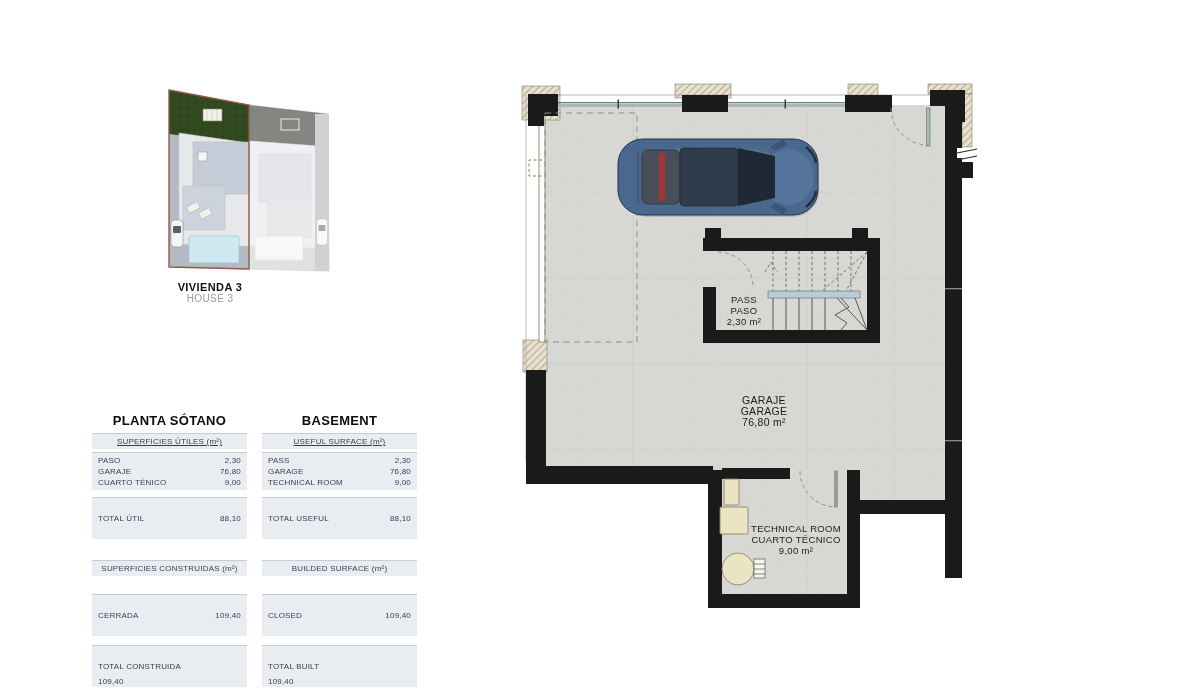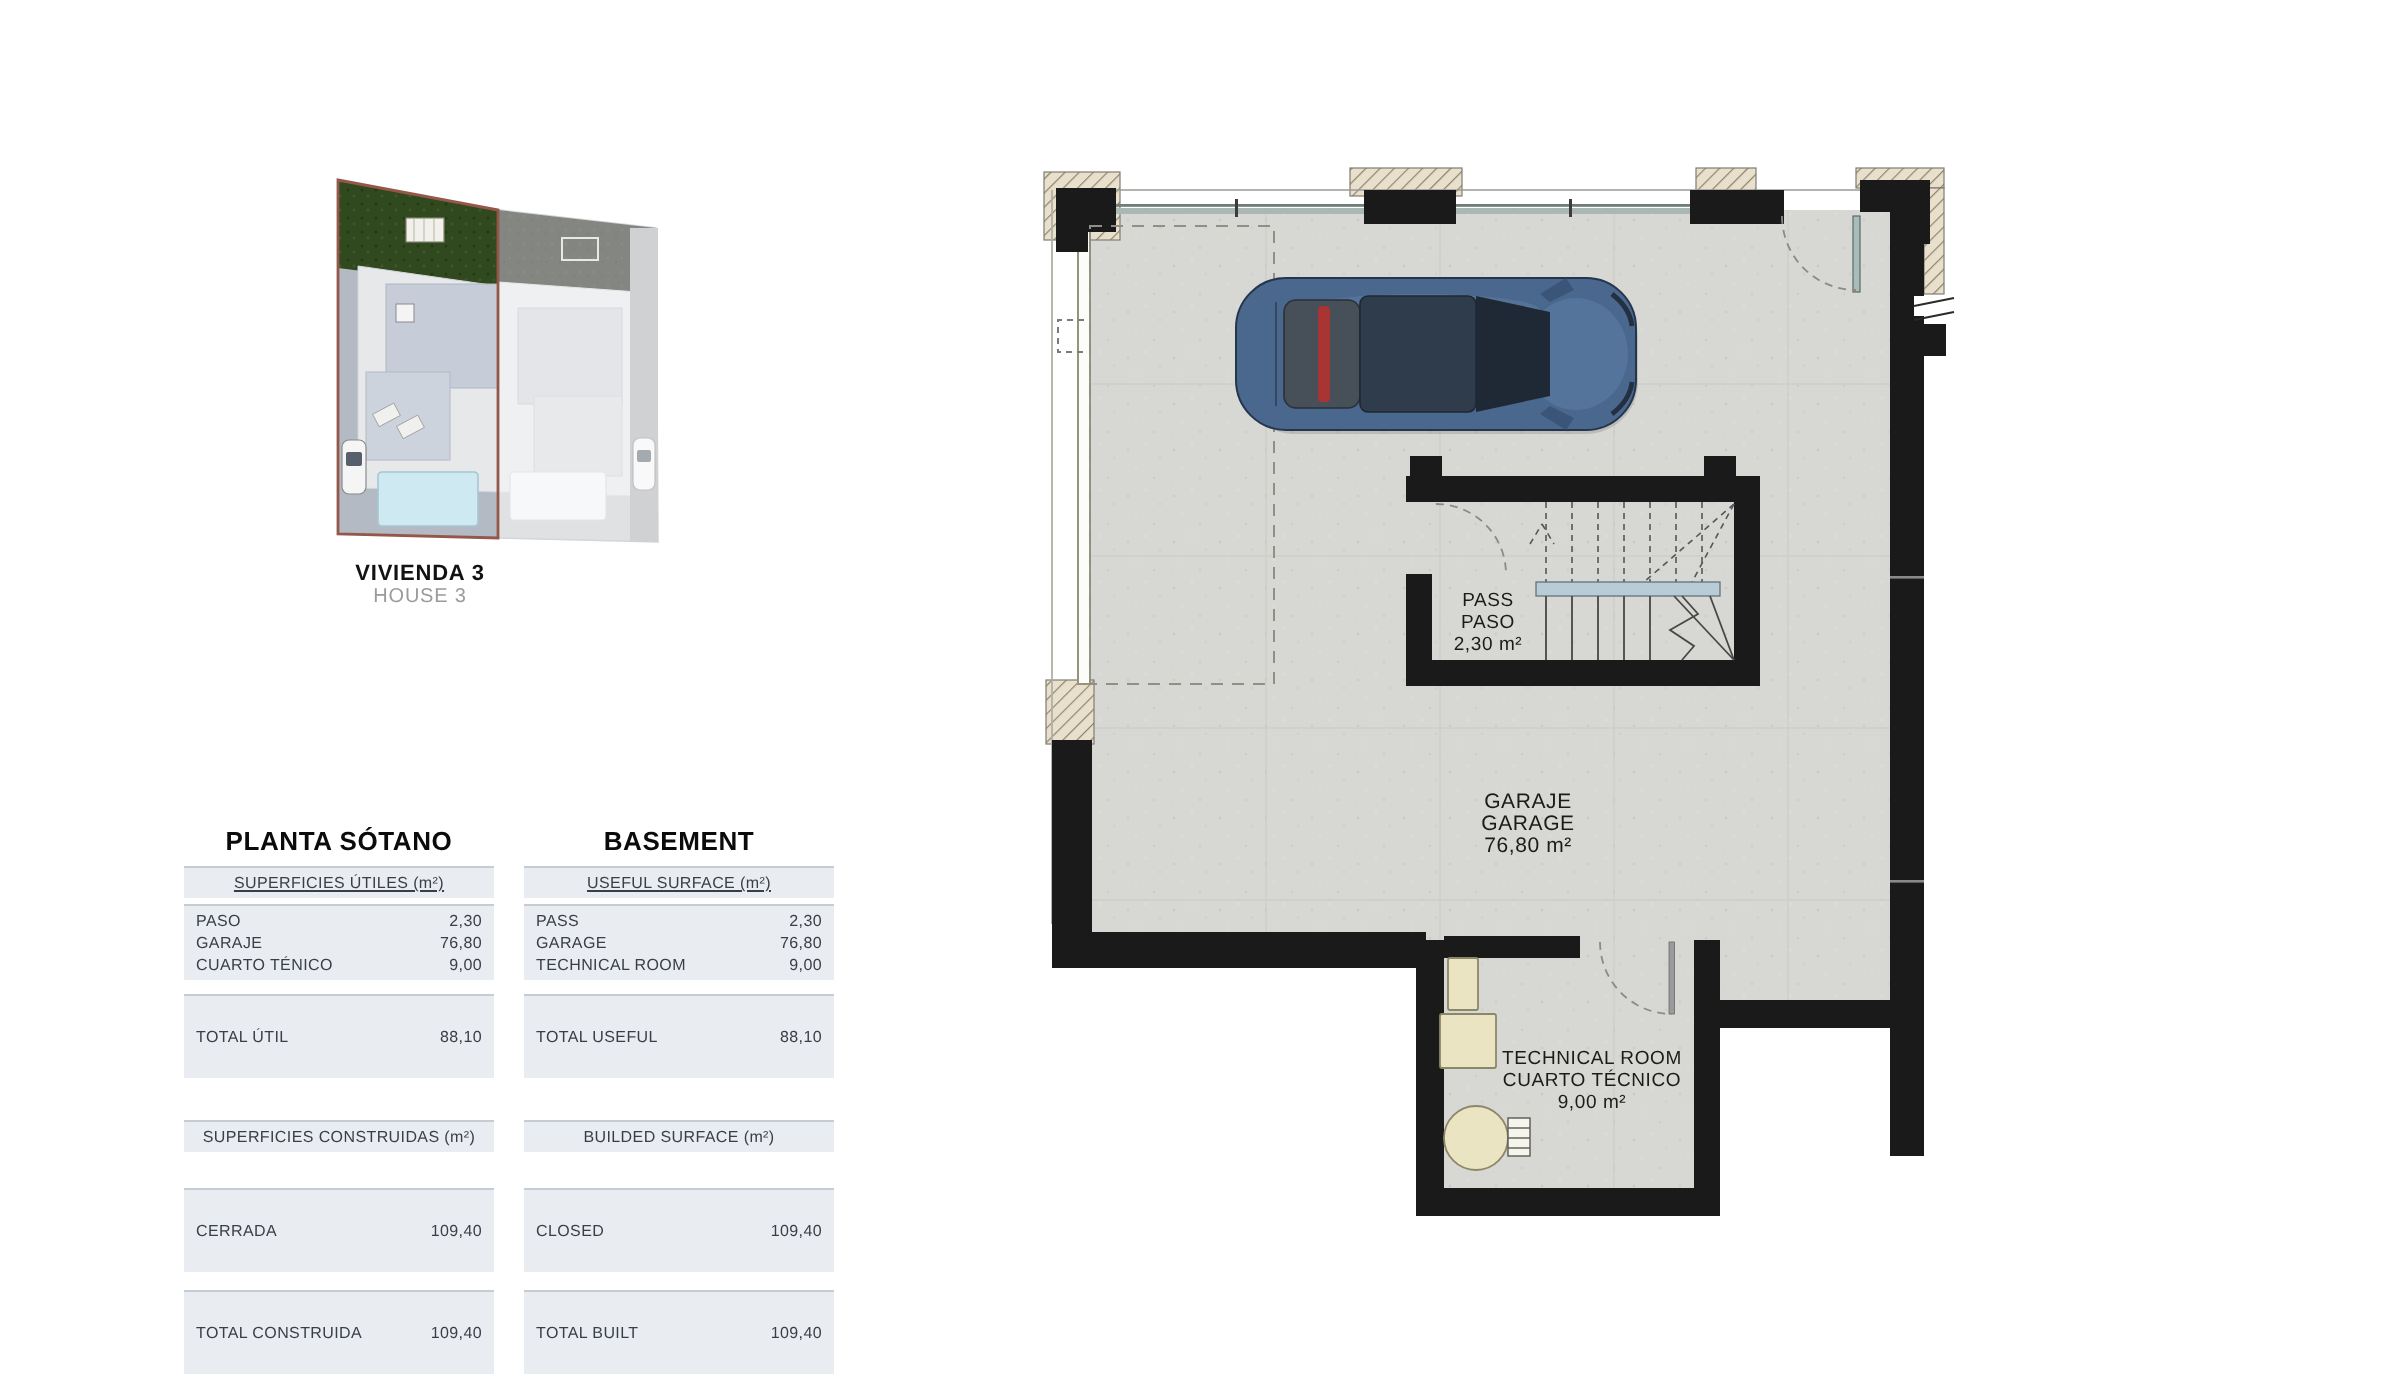--- a/index.html
+++ b/index.html
@@ -17,21 +17,21 @@
   #table-es{left:92px;} #table-en{left:262px;}
   .t-title{font-size:13px;font-weight:bold;color:#0b0b0b;text-align:center;
            letter-spacing:.3px;line-height:16px;margin-bottom:4px;}
   .band{background:#e9ecf0;border-top:1px solid #c6ccd4;color:#3a3f46;font-size:8px;
         letter-spacing:.2px;}
   .band.hdr{text-align:center;line-height:15px;height:15px;margin-top:21px;}
   .band.first{margin-top:0;text-decoration:underline;}
   .band.rows{margin-top:3px;padding:2px 0;}
   .band .row{display:flex;justify-content:space-between;line-height:11px;padding:0 6px;}
   .band.tot{display:flex;justify-content:space-between;line-height:15px;height:15px;padding:13px 6px;}
-  .mt7{margin-top:7px;} .mt5{margin-top:18px;} .mt9{margin-top:9px;}
+  .mt7{margin-top:7px;} .mt5{margin-top:18px;} .mt9{margin-top:9px;flex-direction:column;}
 
   
   #plan-wrap{position:absolute;left:515px;top:82px;width:475px;height:560px;}
   .plan-label{fill:#1b1b1b;letter-spacing:.3px;}
 </style>
 </head>
 <body>
 
 <div id="stage">
 

